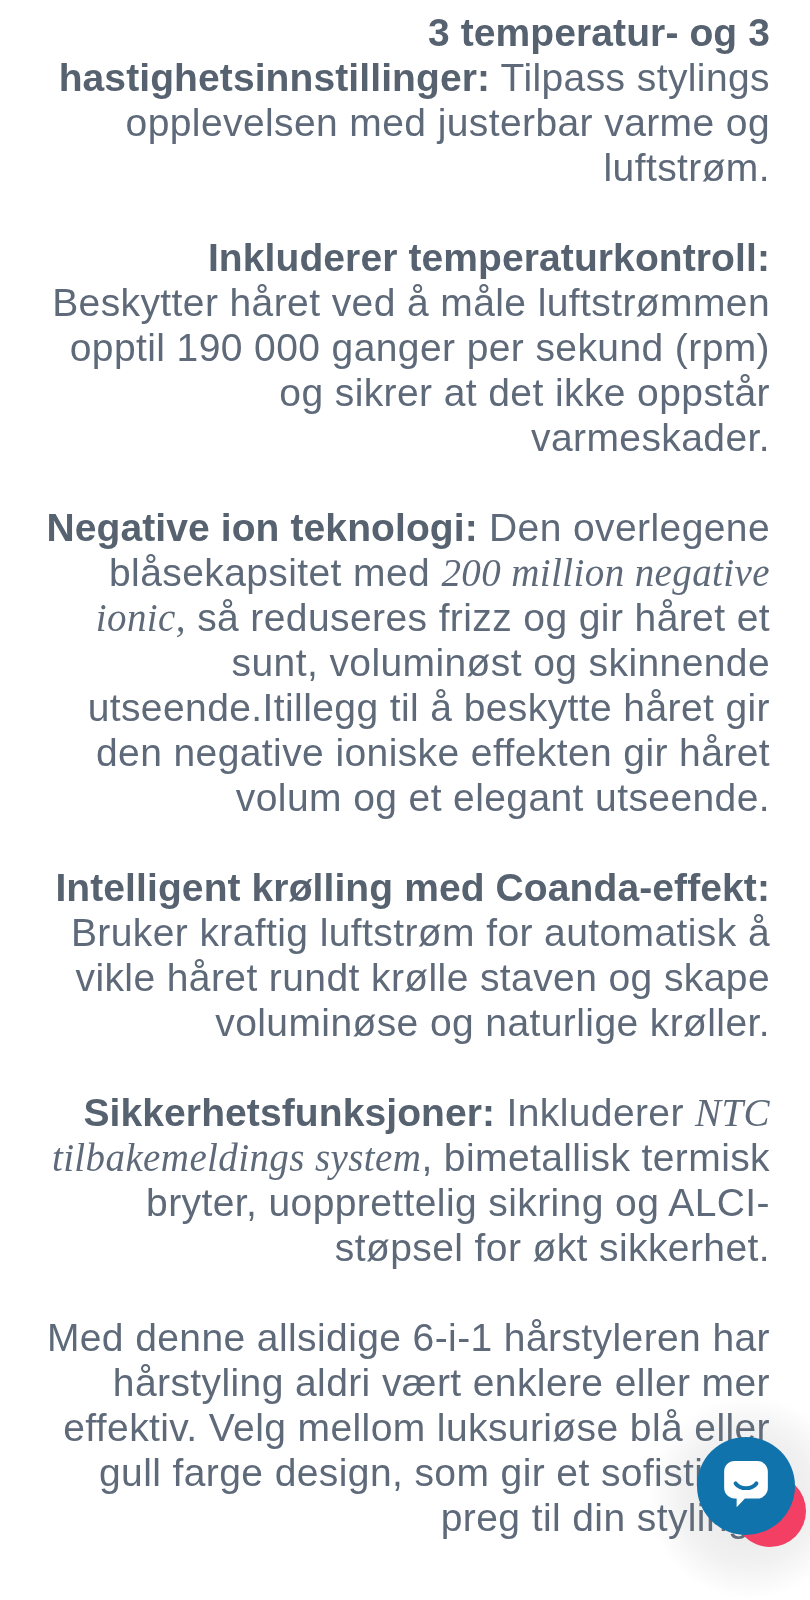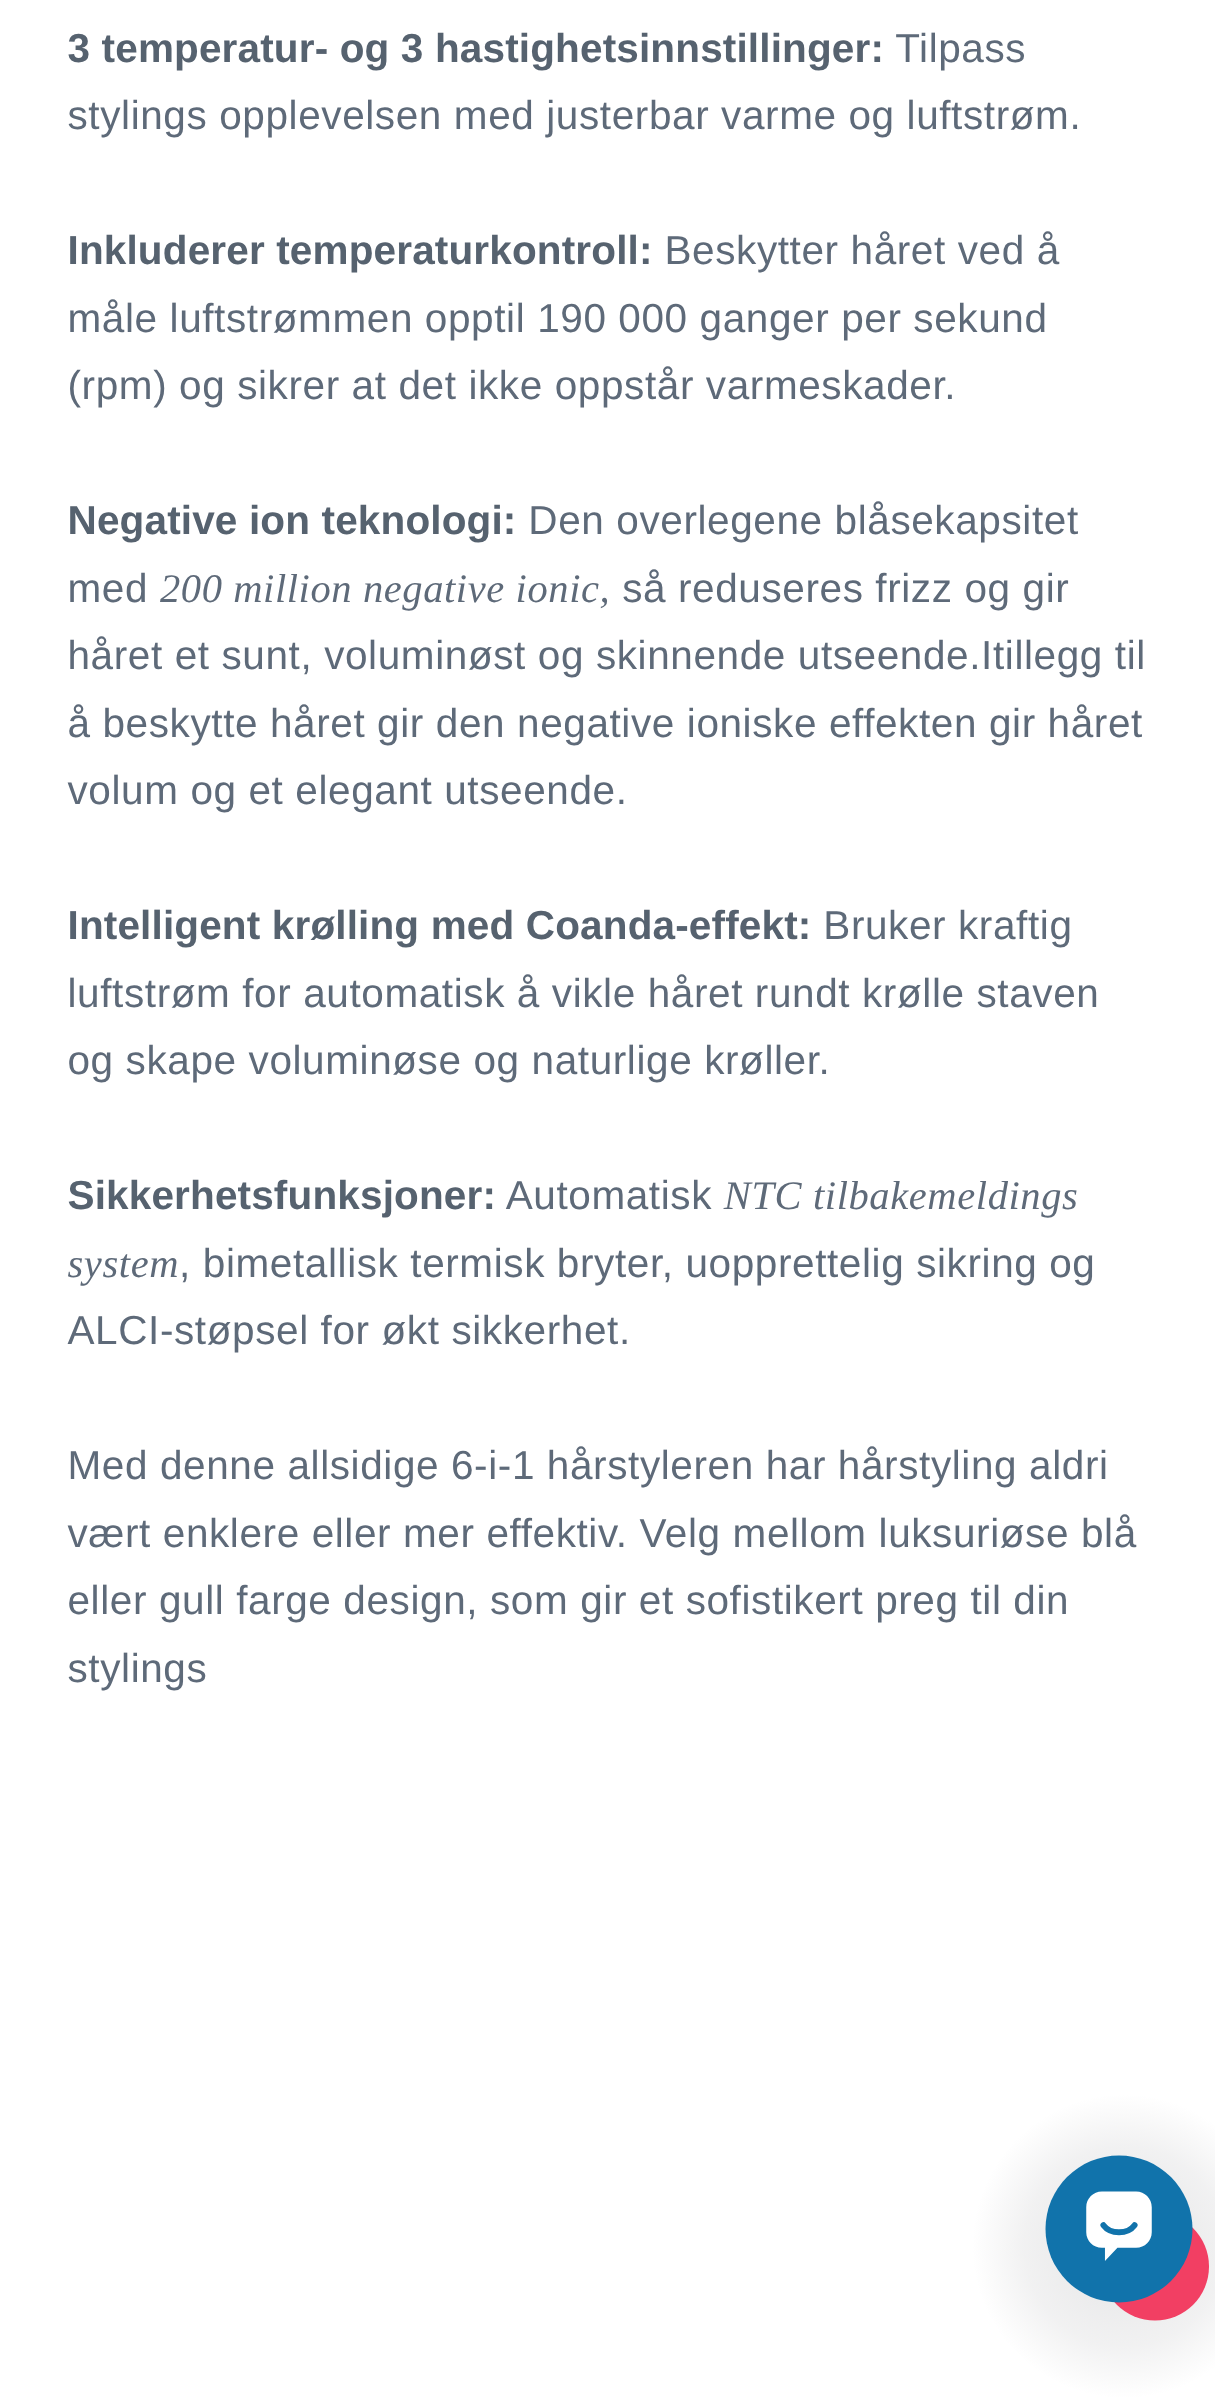--- a/index.html
+++ b/index.html
@@ -8,24 +8,25 @@
     height: 1600px;
     overflow: hidden;
     position: relative;
     background: var(--bg, #ffffff);
     font-family: "Liberation Sans", "DejaVu Sans", sans-serif;
   }
 
   
   .content {
     padding: 10px 40px 0 45px;
-    font-size: 27px;
+    font-size: 39px;
     line-height: 45px;
     letter-spacing: 0.4px;
     color: var(--text, #5e6a79);
+    text-align: right;
   }
   .para { margin: 0 0 45px 0; }
   .seg-regular { font-weight: 400; }
   .seg-bold { font-weight: 700; color: var(--text-bold, #56626f); letter-spacing: 0.1px; }
   .seg-italic { font-style: italic; font-family: Liberation Serif, serif; }
 
   
   .chat-widget {
     position: absolute;
     left: 697px;
@@ -77,21 +78,21 @@
 </style>
 </head>
 <body>
 
 <main class="content">
   <div>
       <p class="para"><span class="seg-bold">3 temperatur- og 3 hastighetsinnstillinger:</span><span class="seg-regular"> Tilpass stylings opplevelsen med justerbar varme og luftstrøm.</span></p>
       <p class="para"><span class="seg-bold">Inkluderer temperaturkontroll:</span><span class="seg-regular"> Beskytter håret ved å måle luftstrømmen opptil 190 000 ganger per sekund (rpm) og sikrer at det ikke oppstår varmeskader.</span></p>
       <p class="para"><span class="seg-bold">Negative ion teknologi:</span><span class="seg-regular"> Den overlegene blåsekapsitet med </span><span class="seg-italic">200 million negative ionic,</span><span class="seg-regular"> så reduseres frizz og gir håret et sunt, voluminøst og skinnende utseende.Itillegg til å beskytte håret gir den negative ioniske effekten gir håret volum og et elegant utseende.</span></p>
       <p class="para"><span class="seg-bold">Intelligent krølling med Coanda-effekt:</span><span class="seg-regular"> Bruker kraftig luftstrøm for automatisk å vikle håret rundt krølle staven og skape voluminøse og naturlige krøller.</span></p>
-      <p class="para"><span class="seg-bold">Sikkerhetsfunksjoner:</span><span class="seg-regular"> Automatisk </span><span class="seg-italic">NTC tilbakemeldings system</span><span class="seg-regular">, bimetallisk termisk bryter, uopprettelig sikring og ALCI-støpsel for økt sikkerhet.</span></p>
+      <p class="para"><span class="seg-bold">Sikkerhetsfunksjoner:</span><span class="seg-regular"> Inkluderer </span><span class="seg-italic">NTC tilbakemeldings system</span><span class="seg-regular">, bimetallisk termisk bryter, uopprettelig sikring og ALCI-støpsel for økt sikkerhet.</span></p>
       <p class="para"><span class="seg-regular">Med denne allsidige 6-i-1 hårstyleren har hårstyling aldri vært enklere eller mer effektiv. Velg mellom luksuriøse blå eller gull farge design, som gir et sofistikert preg til din stylings</span></p>
     </div>
 </main>
 
 <div class="chat-widget">
   <div class="chat-halo"></div>
   <div class="chat-badge"></div>
   <button class="chat-button" aria-label="Open chat">
     <svg width="46" height="52" viewBox="0 0 44 50" xmlns="http://www.w3.org/2000/svg">
       <path class="bubble-fill" d="M11 2 H33 C38.5 2 43 6.5 43 12 V28 C43 33.5 38.5 38 33 38 H21 L13 46.5 L13 38 H11 C5.5 38 1 33.5 1 28 V12 C1 6.5 5.5 2 11 2 Z" fill="#ffffff"></path>

